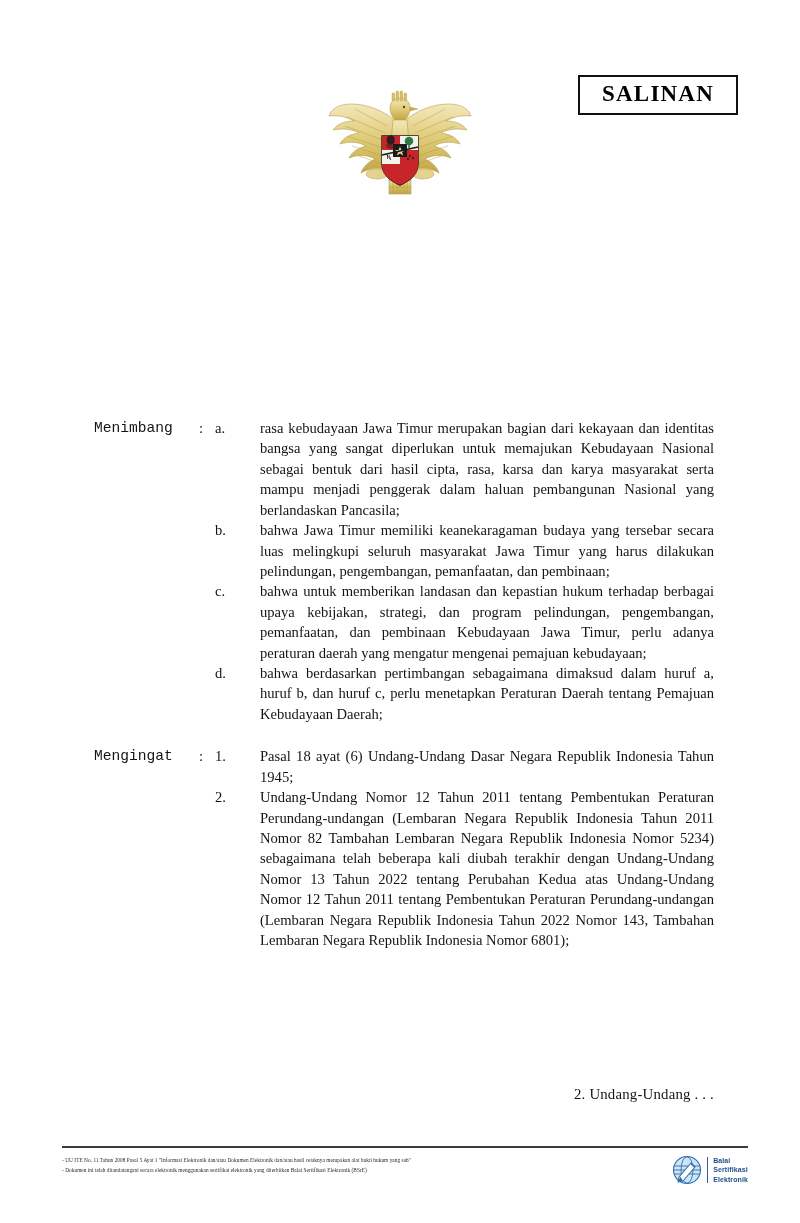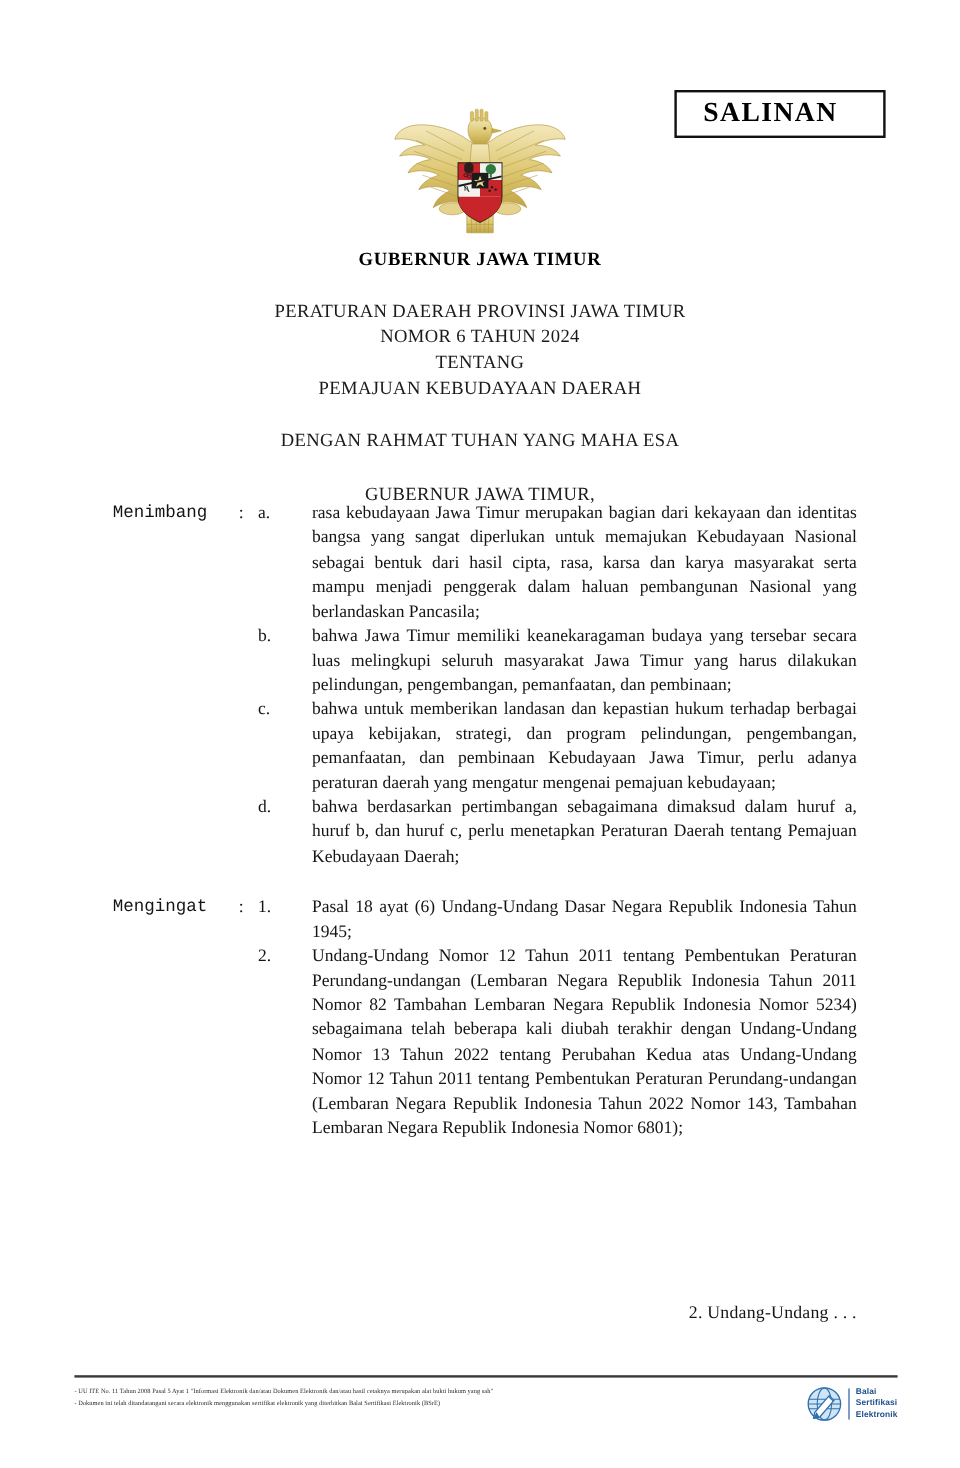--- a/index.html
+++ b/index.html
@@ -19,21 +19,21 @@
     overflow: hidden;
     box-sizing: border-box;
   }
 
   
   .salinan-box {
     position: absolute;
     top: 75px;
     right: 62px;
     border: 2px solid #111;
-    padding: 5px 38px 7px 22px;
+    padding: 5px 22px 7px 22px;
     background: #fff;
   }
   .salinan-text {
     font-family: "Liberation Serif", serif;
     font-weight: bold;
     font-size: 23px;
     letter-spacing: 1.2px;
     line-height: 1.05;
     color: #000;
   }
@@ -305,29 +305,20 @@
         <g stroke="#1b1b1b" stroke-width="0.7" fill="none">
           <circle cx="63" cy="58" r="1.4"></circle>
           <circle cx="66" cy="59" r="1.4"></circle>
         </g>
 
         <path d="M57 67 L93 59" stroke="#1b1b1b" stroke-width="1.6" fill="none"></path>
       </g>
     </svg>
   </div>
 
-  <div class="head-block">
-    <div class="gub-title">GUBERNUR JAWA TIMUR</div>
-    <div class="perda-line">PERATURAN DAERAH PROVINSI JAWA TIMUR</div>
-    <div class="perda-line">NOMOR 6 TAHUN 2024</div>
-    <div class="perda-line">TENTANG</div>
-    <div class="perda-line">PEMAJUAN KEBUDAYAAN DAERAH</div>
-    <div class="bismillah">DENGAN RAHMAT TUHAN YANG MAHA ESA</div>
-    <div class="gub-sign">GUBERNUR JAWA TIMUR,</div>
-  </div>
 
   <div class="body-block">
 
     <div class="clause-group">
       <div class="clause-row">
         <div class="col-label">Menimbang</div>
         <div class="col-colon">:</div>
         <div class="col-marker">a.</div>
         <div class="col-text">rasa kebudayaan Jawa Timur merupakan bagian dari kekayaan dan identitas bangsa yang sangat diperlukan untuk memajukan Kebudayaan Nasional sebagai bentuk dari hasil cipta, rasa, karsa dan karya masyarakat serta mampu menjadi penggerak dalam haluan pembangunan Nasional yang berlandaskan Pancasila;</div>
       </div>

